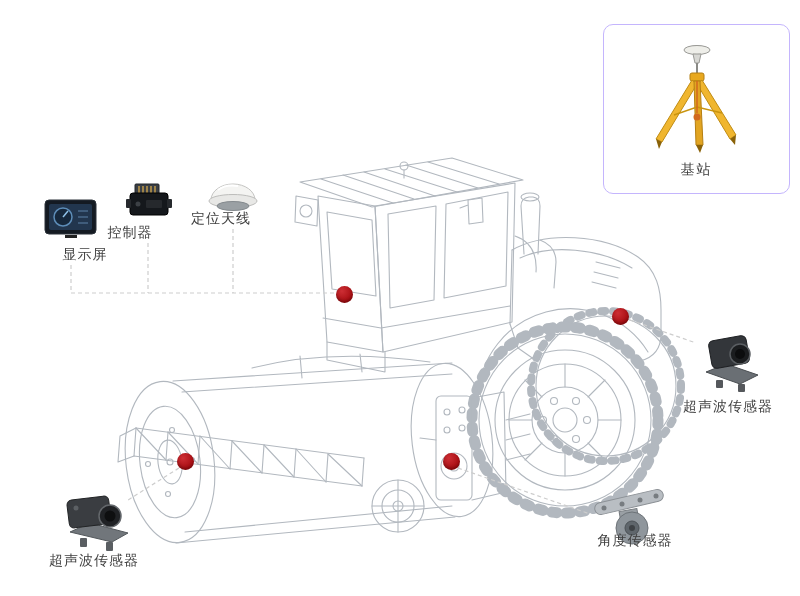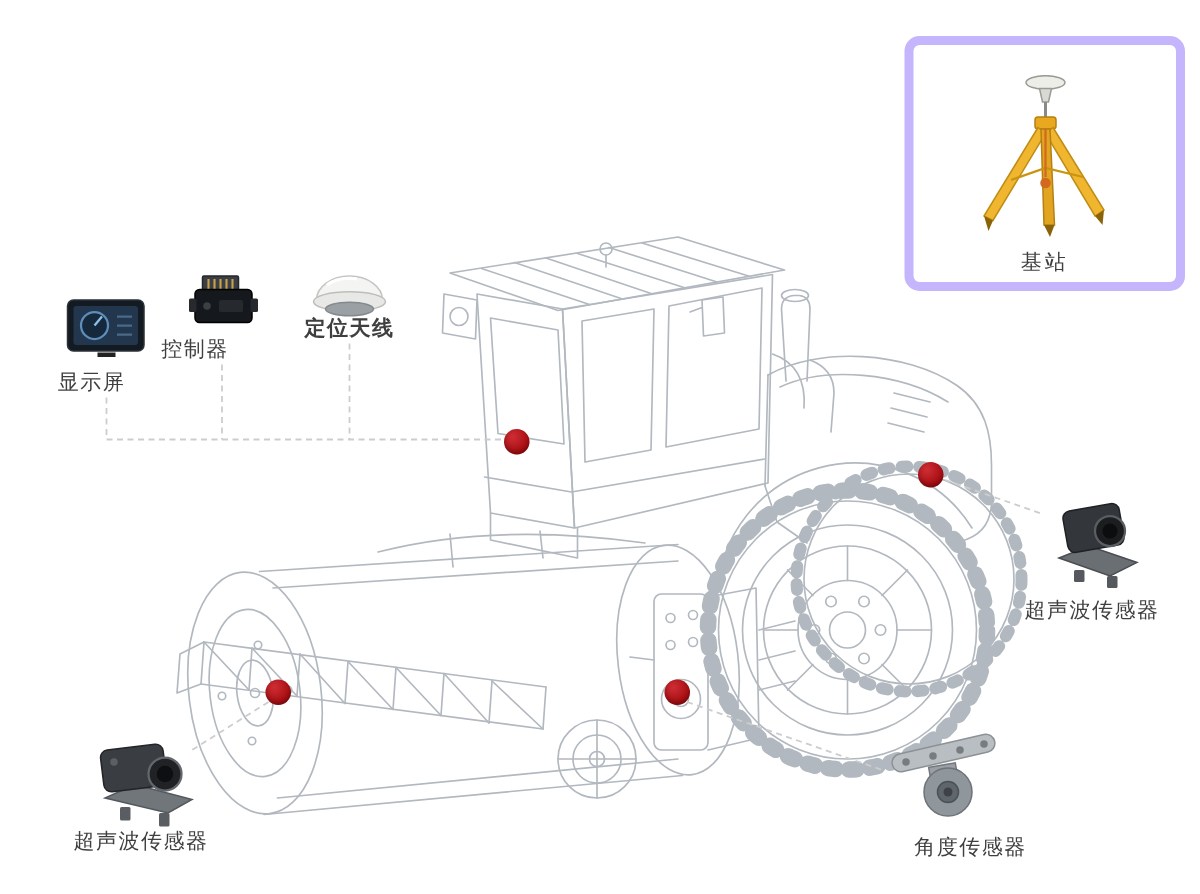--- a/index.html
+++ b/index.html
@@ -28,21 +28,21 @@
     background:radial-gradient(circle at 35% 30%, #cd2e34 0%, #a80e13 65%, #8c0409 100%);
     box-shadow: inset 0 -2px 3px rgba(0,0,0,.25);
   }
 
   .device { position:absolute; }
 
   .card {
     position:absolute;
     left:603px; top:24px;
     width:187px; height:170px;
-    border:6px solid #c4b5fd;
+    border:1px solid #c4b5fd;
     border-radius:10px;
     background:#fff;
     display:flex; flex-direction:column;
     align-items:center;
     padding-top:10px;
   }
   .card .card-label {
     font-size:14px; color:#3f3f3f; letter-spacing:2px; margin-top:4px;
   }
 </style>
@@ -167,21 +167,21 @@
   <div class="device" style="left:44px; top:197px;">
     <svg width="54" height="44" viewBox="0 0 54 44">
       <rect x="1" y="3" width="51" height="34" rx="4" fill="#141a22" stroke="#2a3138"></rect>
       <rect x="5" y="7" width="43" height="26" rx="2" fill="#22364e"></rect>
       <circle cx="19" cy="20" r="9" fill="#16283c" stroke="#5d8db8" stroke-width="1.5"></circle>
       <path d="M19,20 L24,14" stroke="#8fc1e8" stroke-width="1.5"></path>
       <path d="M34,14 L44,14 M34,20 L44,20 M34,26 L44,26" stroke="#4a6a8a" stroke-width="1.5"></path>
       <rect x="21" y="38" width="12" height="3" fill="#222"></rect>
     </svg>
   </div>
-  <div class="label" style="left:28px; top:246px; width:66px;">显示屏</div>
+  <div class="label" style="left:52px; top:246px; width:66px;">显示屏</div>
 
   <div class="device" style="left:126px; top:180px;">
     <svg width="46" height="42" viewBox="0 0 46 42">
       <rect x="9" y="4" width="24" height="11" rx="1" fill="#3a3f45" stroke="#23272b"></rect>
       <path d="M13,6 L13,13 M17,6 L17,13 M21,6 L21,13 M25,6 L25,13 M29,6 L29,13" stroke="#c9a14a" stroke-width="1.4"></path>
       <rect x="4" y="13" width="38" height="22" rx="3" fill="#15181c" stroke="#000"></rect>
       <rect x="0" y="19" width="5" height="9" rx="1" fill="#26292d"></rect>
       <rect x="41" y="19" width="5" height="9" rx="1" fill="#26292d"></rect>
       <circle cx="12" cy="24" r="2.5" fill="#3c4045"></circle>
       <rect x="20" y="20" width="16" height="8" rx="1" fill="#26292d"></rect>
@@ -190,21 +190,21 @@
   <div class="label" style="left:97px; top:224px; width:66px;">控制器</div>
 
   <div class="device" style="left:204px; top:178px;">
     <svg width="58" height="36" viewBox="0 0 58 36">
       <path d="M7,22 A22,16 0 0 1 51,22 Z" fill="#f4f4f2" stroke="#c4c4c2"></path>
       <path d="M14,12 A18,10 0 0 1 34,8" stroke="#ffffff" fill="none" stroke-width="2"></path>
       <ellipse cx="29" cy="23" rx="24" ry="6.5" fill="#e8e8e6" stroke="#bdbdbb"></ellipse>
       <ellipse cx="29" cy="28" rx="16" ry="4.5" fill="#9aa0a4" stroke="#83898d"></ellipse>
     </svg>
   </div>
-  <div class="label" style="left:196px; top:210px; width:74px;font-weight:bold;">定位天线</div>
+  <div class="label" style="left:184px; top:210px; width:74px;">定位天线</div>
 
   <div class="device" style="left:698px; top:330px;">
     <svg width="68" height="64" viewBox="0 0 68 64">
       <polygon points="8,42 42,54 60,45 28,34" fill="#6a6f74" stroke="#4a4e52"></polygon>
       <rect x="12" y="8" width="38" height="28" rx="5" fill="#33363a" stroke="#1f2124" transform="rotate(-10 31 22)"></rect>
       <circle cx="42" cy="24" r="10" fill="#1b1d1f" stroke="#5a5e62" stroke-width="1.5"></circle>
       <circle cx="42" cy="24" r="5" fill="#0c0d0e"></circle>
       <rect x="18" y="50" width="7" height="8" rx="1" fill="#55585c"></rect>
       <rect x="40" y="54" width="7" height="8" rx="1" fill="#55585c"></rect>
     </svg>
@@ -230,21 +230,21 @@
       <circle cx="18" cy="22" r="2.5" fill="#777c80"></circle>
       <circle cx="36" cy="18" r="2.5" fill="#777c80"></circle>
       <circle cx="54" cy="14" r="2.5" fill="#777c80"></circle>
       <circle cx="70" cy="10" r="2.5" fill="#777c80"></circle>
       <rect x="34" y="24" width="18" height="12" fill="#9aa0a5" stroke="#74797e" transform="rotate(-10 43 30)"></rect>
       <circle cx="46" cy="42" r="16" fill="#8f969c" stroke="#6d7378"></circle>
       <circle cx="46" cy="42" r="7" fill="#5f666c" stroke="#4b5156"></circle>
       <circle cx="46" cy="42" r="3" fill="#3e4246"></circle>
     </svg>
   </div>
-  <div class="label" style="left:595px; top:556px; width:80px;margin-left:12px;">角度传感器</div>
+  <div class="label" style="left:595px; top:532px; width:80px;">角度传感器</div>
 
   <div class="card">
     <svg width="130" height="122" viewBox="0 0 130 122">
 
       <path d="M56,14 A11,8 0 0 1 74,14" fill="#f5f5f0" stroke="#9a9a96"></path>
       <ellipse cx="65" cy="15" rx="13" ry="4.5" fill="#eeeee9" stroke="#9a9a96"></ellipse>
       <polygon points="61,19 69,19 67,28 63,28" fill="#d8d8d4" stroke="#9a9a96"></polygon>
       <line x1="65" y1="28" x2="65" y2="40" stroke="#8a8a86" stroke-width="2"></line>
 
       <rect x="58" y="38" width="14" height="8" rx="2" fill="#e8a81f" stroke="#b57f12"></rect>

